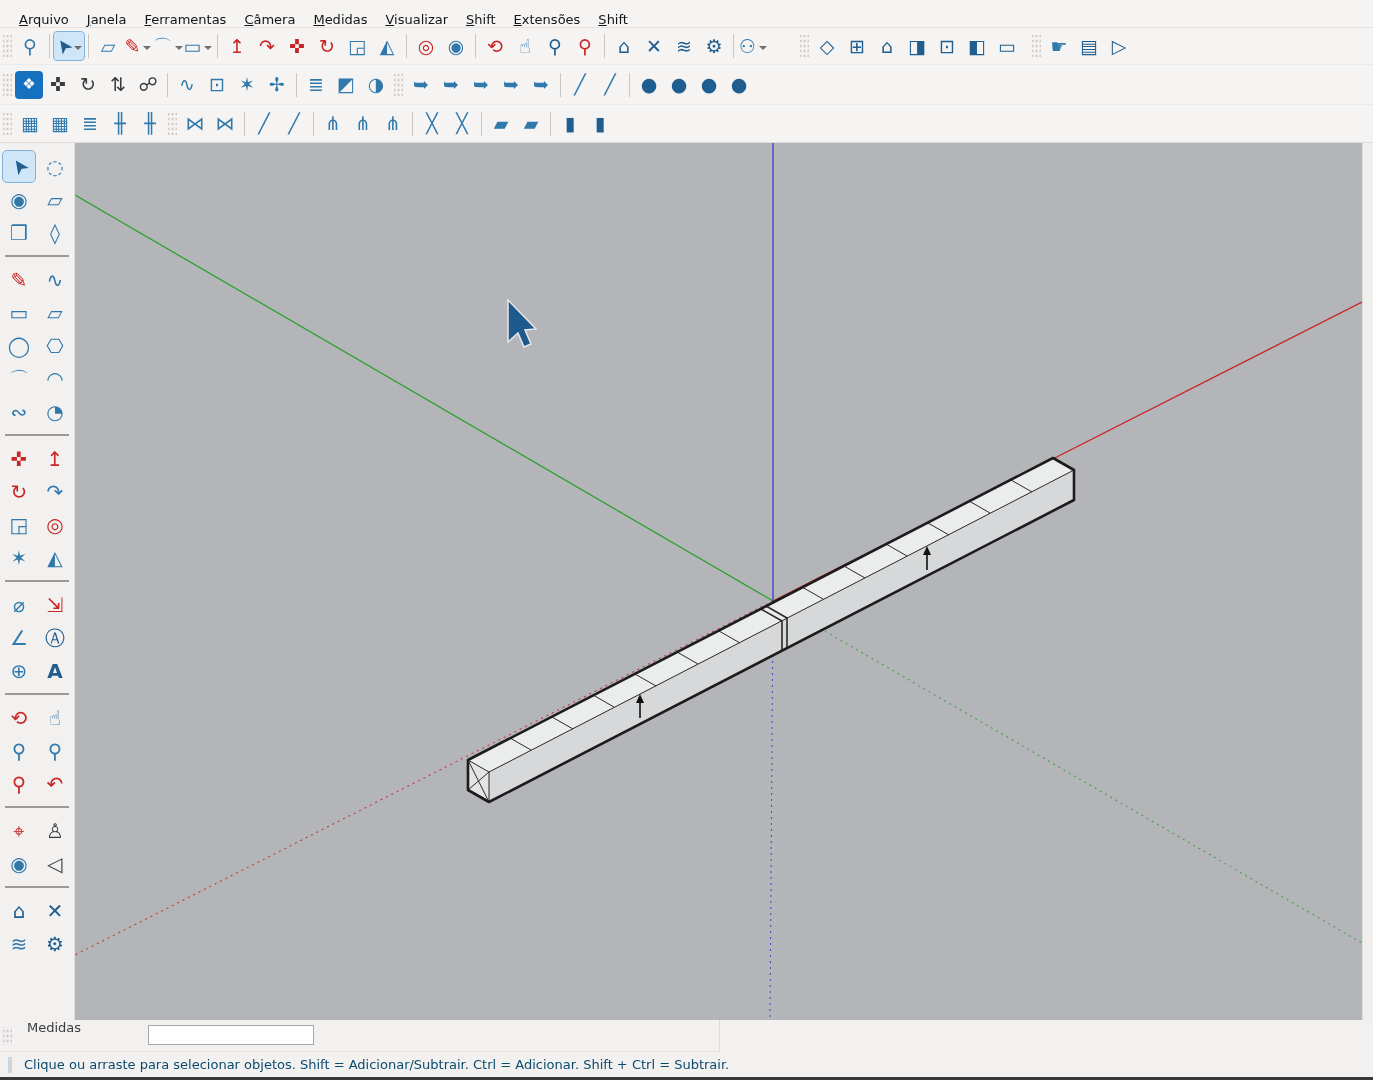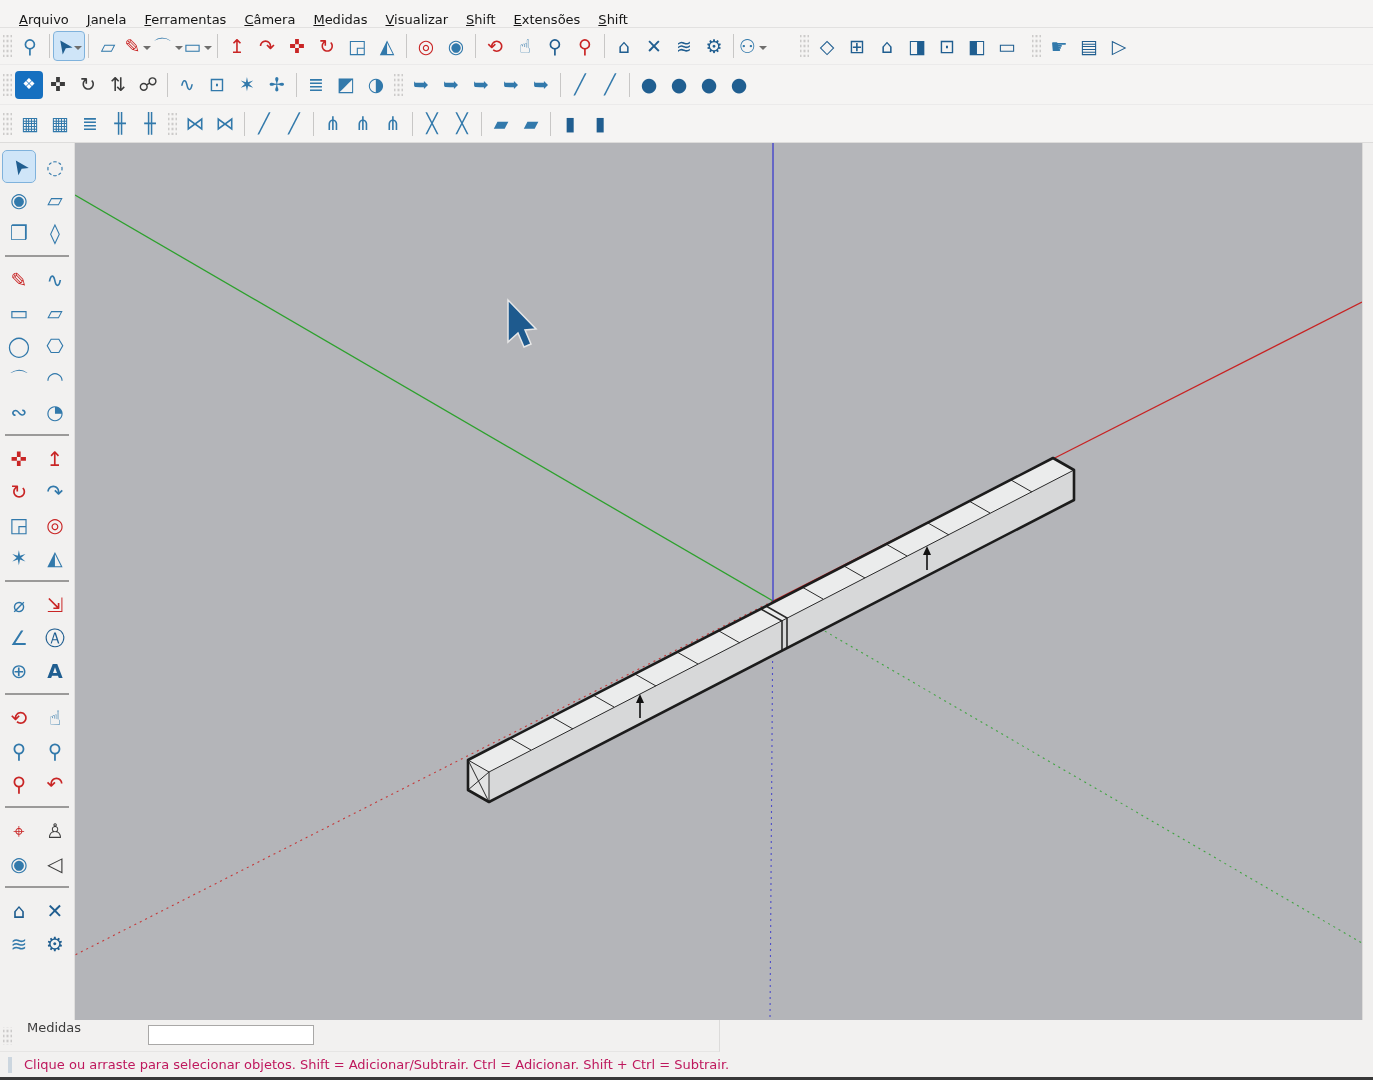--- a/index.html
+++ b/index.html
@@ -63,21 +63,21 @@
   
   .bottombar{position:absolute;left:0;right:0;bottom:0;height:60px;background:#f2f1f0}
   .measures{position:absolute;left:0;top:0;height:32px;width:720px;background:#f2f1f0;
     border-right:1px solid #dcdbda;border-bottom:1px solid #e6e5e4;display:flex;align-items:flex-start;box-sizing:border-box}
   .measures .grip{height:18px}
   .measures-label{font-size:13px;color:#3c3c3c;margin-left:12px}
   .measures-input{position:absolute;left:148px;top:5px;width:166px;height:20px;
     border:1px solid #a9a8a7;background:#fff;font-size:12px;padding:0 4px;box-sizing:border-box}
   .statusbar{position:absolute;left:0;right:0;top:32px;height:25px;background:#f2f1f0;display:flex;align-items:center}
   .status-grip{width:4px;height:16px;background:#ccd6df;margin-left:8px}
-  .status-text{font-size:13px;color:#be185d;margin-left:12px;white-space:nowrap}
+  .status-text{font-size:13px;color:#0c4a6e;margin-left:12px;white-space:nowrap}
   .bottomedge{position:absolute;bottom:0;left:0;right:0;height:3px;background:#383838}
 </style>
 </head>
 <body>
 
 <div class="menubar">
 
     <span class="menuitem">Arquivo</span>
 
     <span class="menuitem">Janela</span>

